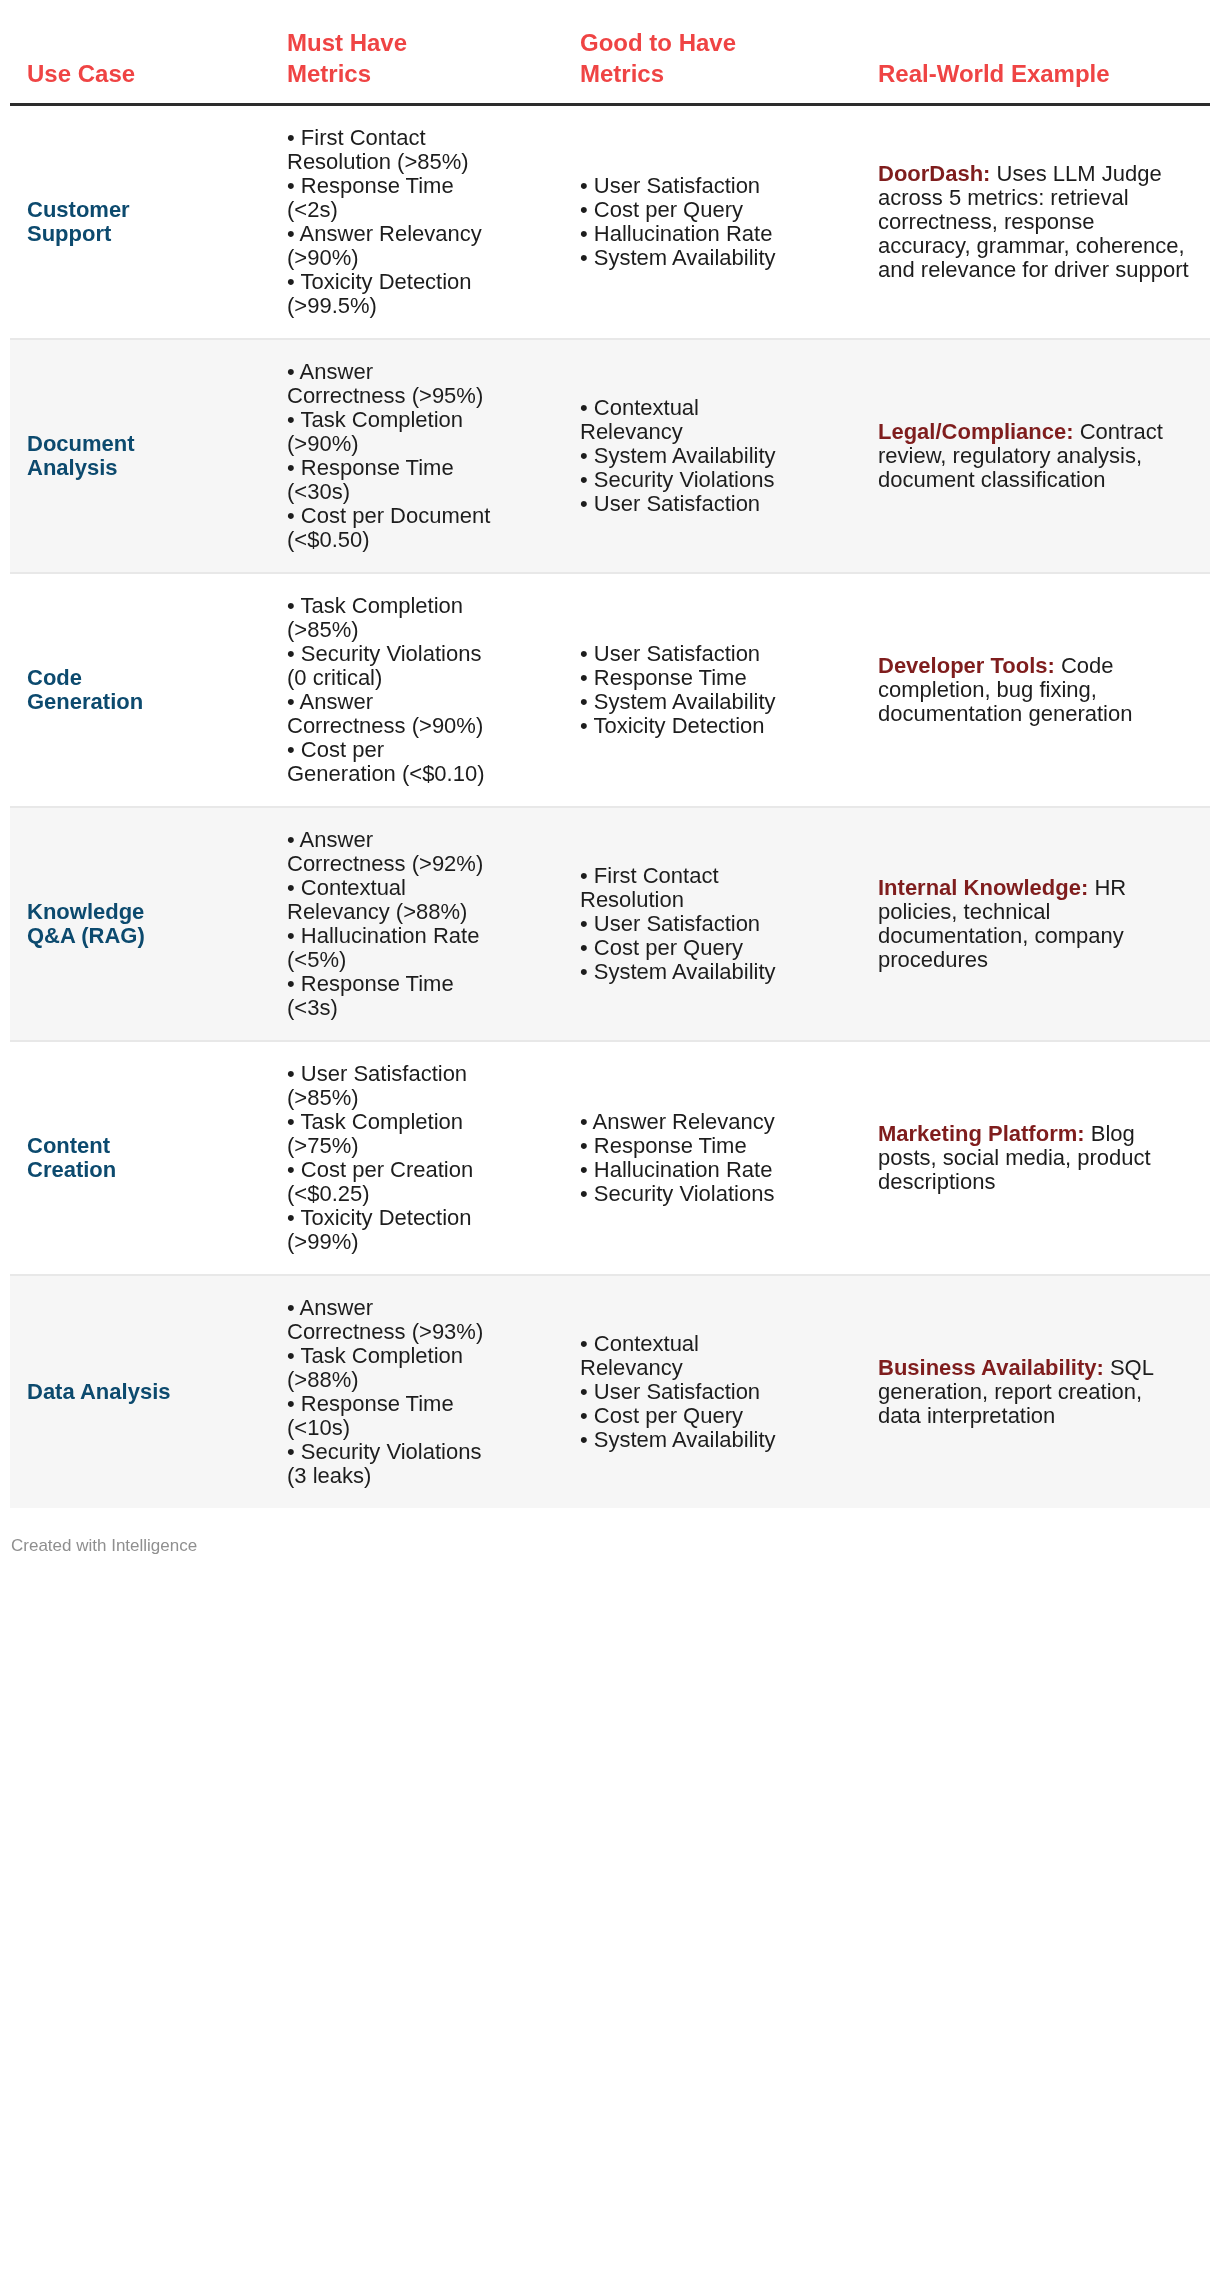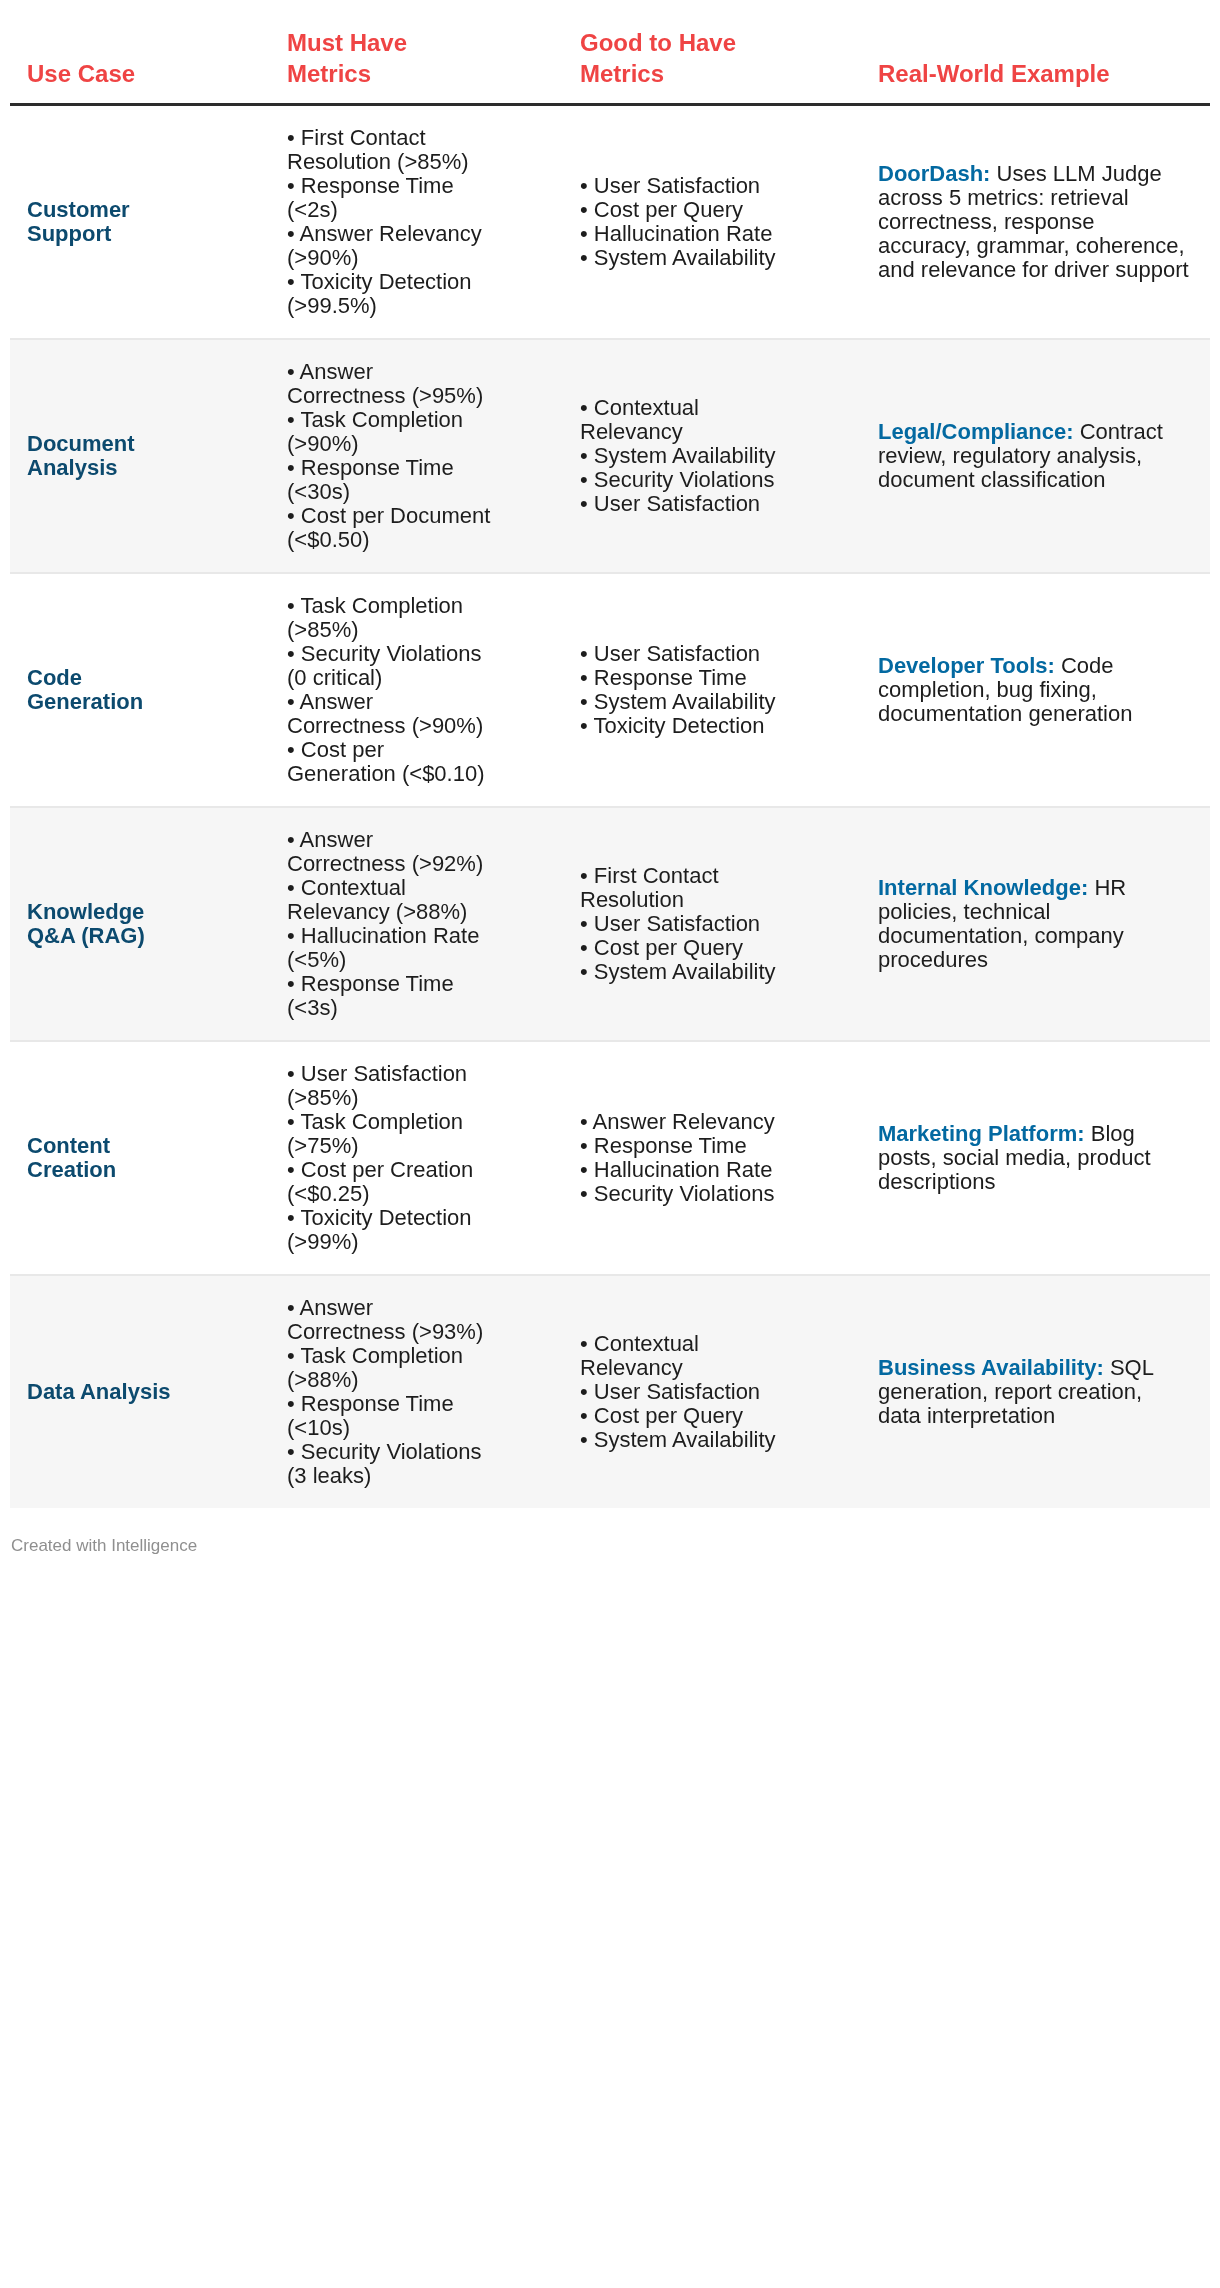--- a/index.html
+++ b/index.html
@@ -60,21 +60,21 @@
 
   td.use-case{
     font-weight:bold;
     color:#0c4a6e;
     padding-left:17px;
     padding-right:104px;
   }
   td.must-have{padding-left:6px;padding-right:64px;}
   td.good-to-have{padding-left:19px;padding-right:79px;}
   td.example{padding-left:7px;padding-right:20px;}
-  .example-label{font-weight:bold;color:#0369a1;}
+  .example-label{font-weight:bold;color:#7f1d1d;}
   .metric-item{margin:0;}
 
   .credit{
     margin:28px 0 0 1px;
     padding-bottom:20px;
     font-size:17px;
     color:var(--credit-text);
     text-decoration:none;
     display:inline-block;
   }

